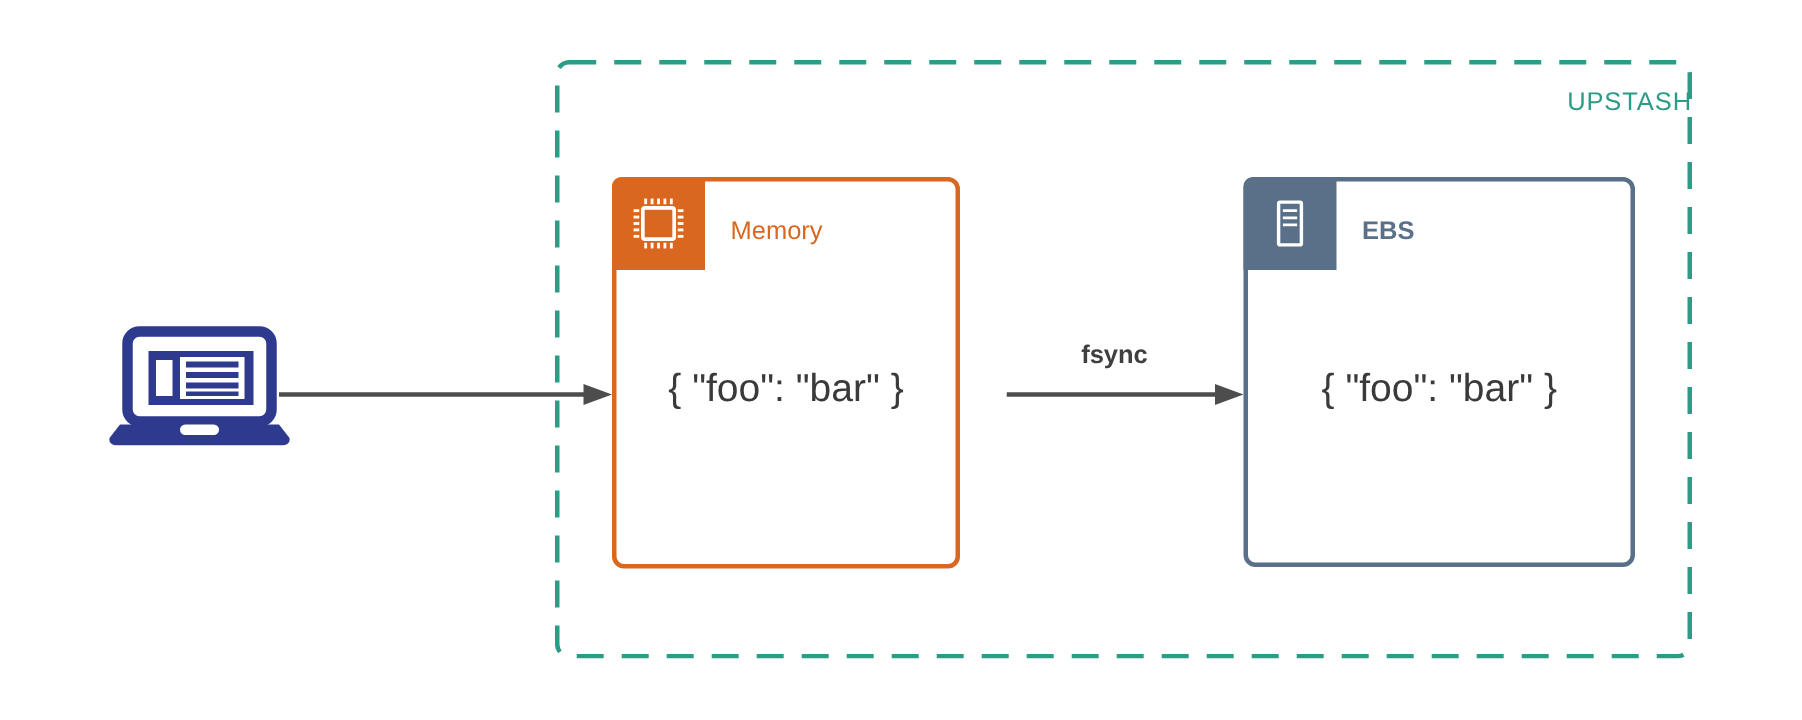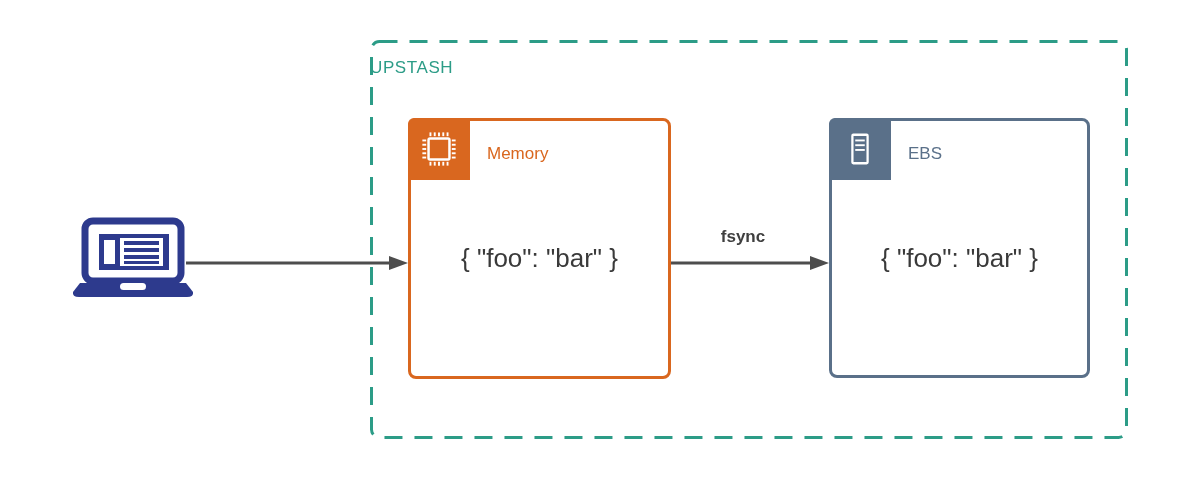--- a/index.html
+++ b/index.html
@@ -11,44 +11,44 @@
   .canvas {
     position: relative;
     width: 1201px; height: 480px;
     background: #ffffff;
   }
 
   
   .upstash-box { position: absolute; left: 370px; top: 40px; width: 758px; height: 399px; }
   .upstash-label {
     position: absolute; left: 370px; top: 58px; width: 758px;
-    text-align: left; color: #2C9C87; font-size: 17px; letter-spacing: 0.6px;
+    text-align: right; color: #2C9C87; font-size: 17px; letter-spacing: 0.6px;
   }
 
   
   .node { position: absolute; background: #ffffff; border-radius: 8px; }
   .node-badge {
     position: absolute; left: -3px; top: -3px; width: 62px; height: 62px;
     display: flex; align-items: center; justify-content: center;
     border-radius: 6px 0 0 0;
   }
   .node-title { position: absolute; left: 76px; top: 23px; font-size: 17px; }
   .node-value {
     position: absolute; left: 0; top: 122px; width: 100%;
     text-align: center; font-size: 26px; color: #3A3A3A; line-height: 30px;
     white-space: nowrap;
   }
 
-  .memory-node { left: 408px; top: 118px; width: 263px; height: 261px; border: 3px solid #D9671F; }
+  .memory-node { left: 408px; top: 118px; width: 232px; height: 261px; border: 3px solid #D9671F; }
   .memory-node .node-badge { background: #D9671F; }
   .memory-node .node-title { color: #D9671F; }
 
   .ebs-node { left: 829px; top: 118px; width: 261px; height: 260px; border: 3px solid #5A7089; }
   .ebs-node .node-badge { background: #5A7089; }
-  .ebs-node .node-title { color: #5A7089; }
+  .ebs-node .node-title { color: #5A7089; font-weight: bold; }
 
   
   .client-icon { position: absolute; left: 70px; top: 217px; width: 126px; height: 80px; }
   .client-label {
     position: absolute; left: 20px; top: 303px; width: 225px;
     text-align: center; font-size: 17px; color: #1A1A1A;
   }
 
   
   .arrow { position: absolute; height: 30px; }

